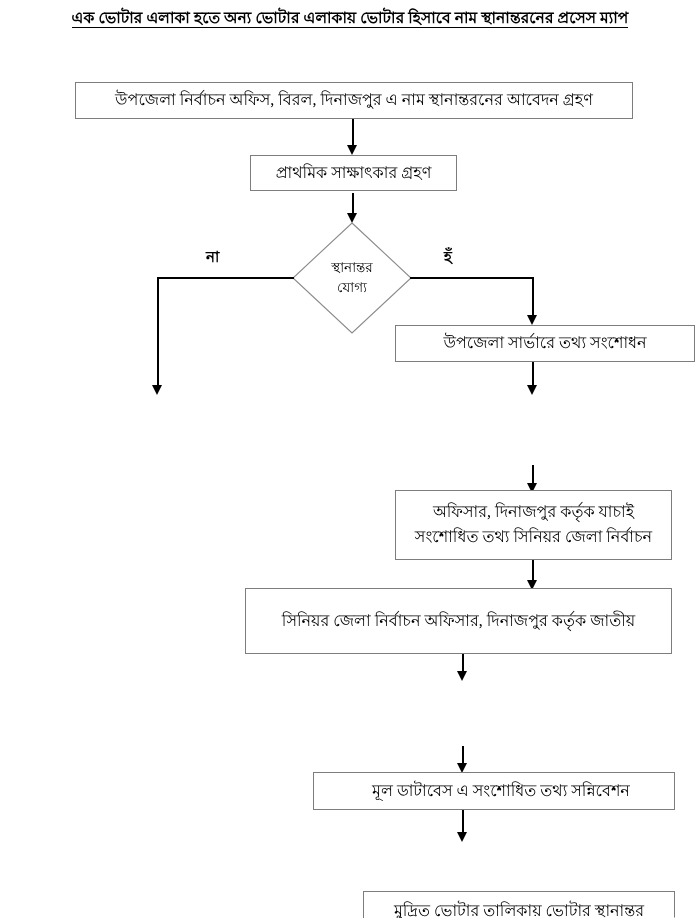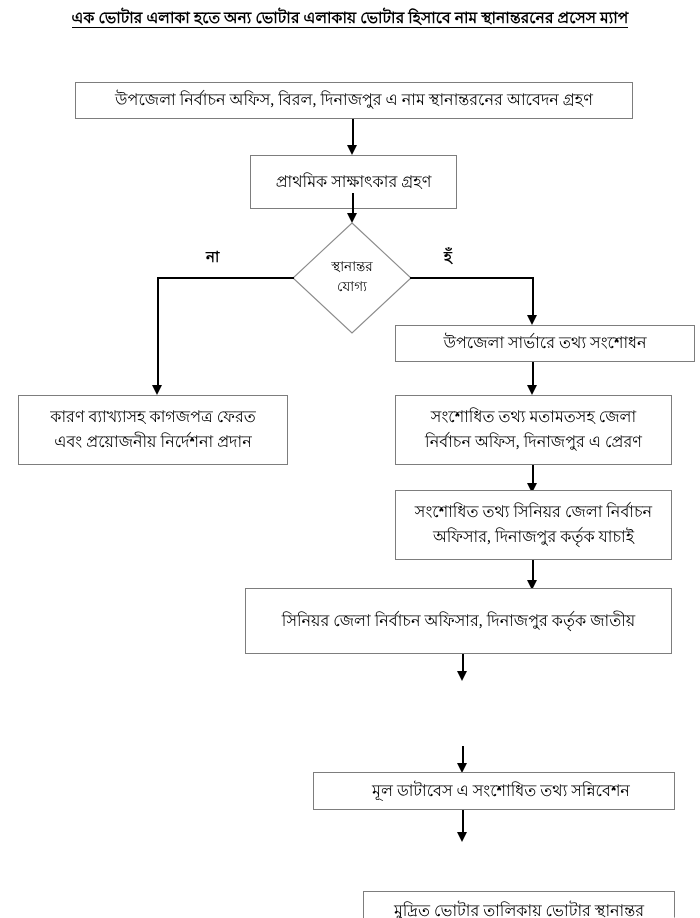--- a/index.html
+++ b/index.html
@@ -119,28 +119,28 @@
     <span>এক ভোটার এলাকা হতে অন্য ভোটার এলাকায় ভোটার হিসাবে নাম স্থানান্তরনের প্রসেস ম্যাপ</span>
   </div>
 
   <div class="node" style="left:75px; top:82px; width:558px; height:37px;">
     <span class="txt">উপজেলা নির্বাচন অফিস, বিরল, দিনাজপুর এ নাম স্থানান্তরনের আবেদন গ্রহণ</span>
   </div>
 
   <div class="vline" style="left:352px; top:119px; height:26px;"></div>
   <div class="arrow-down" style="left:347px; top:145px;"></div>
 
-  <div class="node" style="left:250px; top:155px; width:207px; height:54px;">
+  <div class="node" style="left:250px; top:155px; width:207px; height:36px;">
     <span class="txt">প্রাথমিক সাক্ষাৎকার গ্রহণ</span>
   </div>
 
   <div class="vline" style="left:352px; top:193px; height:20px;"></div>
   <div class="arrow-down" style="left:347px; top:213px;"></div>
 
-  <div class="diamond-wrap" style="left:292px; top:222px; width:120px; height:112px;font-family:Liberation Mono, monospace;">
+  <div class="diamond-wrap" style="left:292px; top:222px; width:120px; height:112px;">
     <svg width="120" height="112" viewBox="0 0 120 112">
       <polygon points="60,1 119,56 60,111 1,56" fill="#ffffff" stroke="#8a8a8a" stroke-width="1.1"></polygon>
     </svg>
     <div class="diamond-label">
       <span>স্থানান্তর</span>
       <span>যোগ্য</span>
     </div>
   </div>
 
   <div class="branch-label" style="left:206px; top:245px;">
@@ -151,43 +151,35 @@
   </div>
 
   <div class="hline" style="left:157px; top:277px; width:137px;"></div>
   <div class="vline" style="left:157px; top:277px; height:108px;"></div>
   <div class="arrow-down" style="left:152px; top:385px;"></div>
 
   <div class="hline" style="left:410px; top:277px; width:124px;"></div>
   <div class="vline" style="left:532px; top:277px; height:38px;"></div>
   <div class="arrow-down" style="left:527px; top:315px;"></div>
 
-  <div class="node" style="left:18px; top:395px; width:270px; height:70px; flex-direction:column;">
-    <span>কারণ ব্যাখ্যাসহ কাগজপত্র ফেরত</span>
-    <span>এবং প্রয়োজনীয় নির্দেশনা প্রদান</span>
-  </div>
 
   <div class="node" style="left:395px; top:325px; width:300px; height:37px;">
     <span class="txt">উপজেলা সার্ভারে তথ্য সংশোধন</span>
   </div>
 
   <div class="vline" style="left:532px; top:362px; height:23px;"></div>
   <div class="arrow-down" style="left:527px; top:385px;"></div>
 
-  <div class="node" style="left:395px; top:395px; width:277px; height:70px; flex-direction:column;">
-    <span>সংশোধিত তথ্য  মতামতসহ জেলা</span>
-    <span>নির্বাচন অফিস, দিনাজপুর এ প্রেরণ</span>
-  </div>
 
   <div class="vline" style="left:532px; top:465px; height:18px;"></div>
   <div class="arrow-down" style="left:527px; top:483px;"></div>
 
   <div class="node" style="left:395px; top:490px; width:277px; height:70px; flex-direction:column;">
+    <span>অফিসার, দিনাজপুর কর্তৃক যাচাই</span>
     <span>সংশোধিত তথ্য সিনিয়র জেলা নির্বাচন</span>
-    <span>অফিসার, দিনাজপুর কর্তৃক যাচাই</span>
   </div>
 
   <div class="vline" style="left:532px; top:560px; height:20px;"></div>
   <div class="arrow-down" style="left:527px; top:580px;"></div>
 
   <div class="node" style="left:245px; top:588px; width:427px; height:66px; flex-direction:column;">
     <span>সিনিয়র জেলা নির্বাচন অফিসার, দিনাজপুর কর্তৃক জাতীয়</span>
   </div>
 
   <div class="vline" style="left:462px; top:654px; height:17px;"></div>

